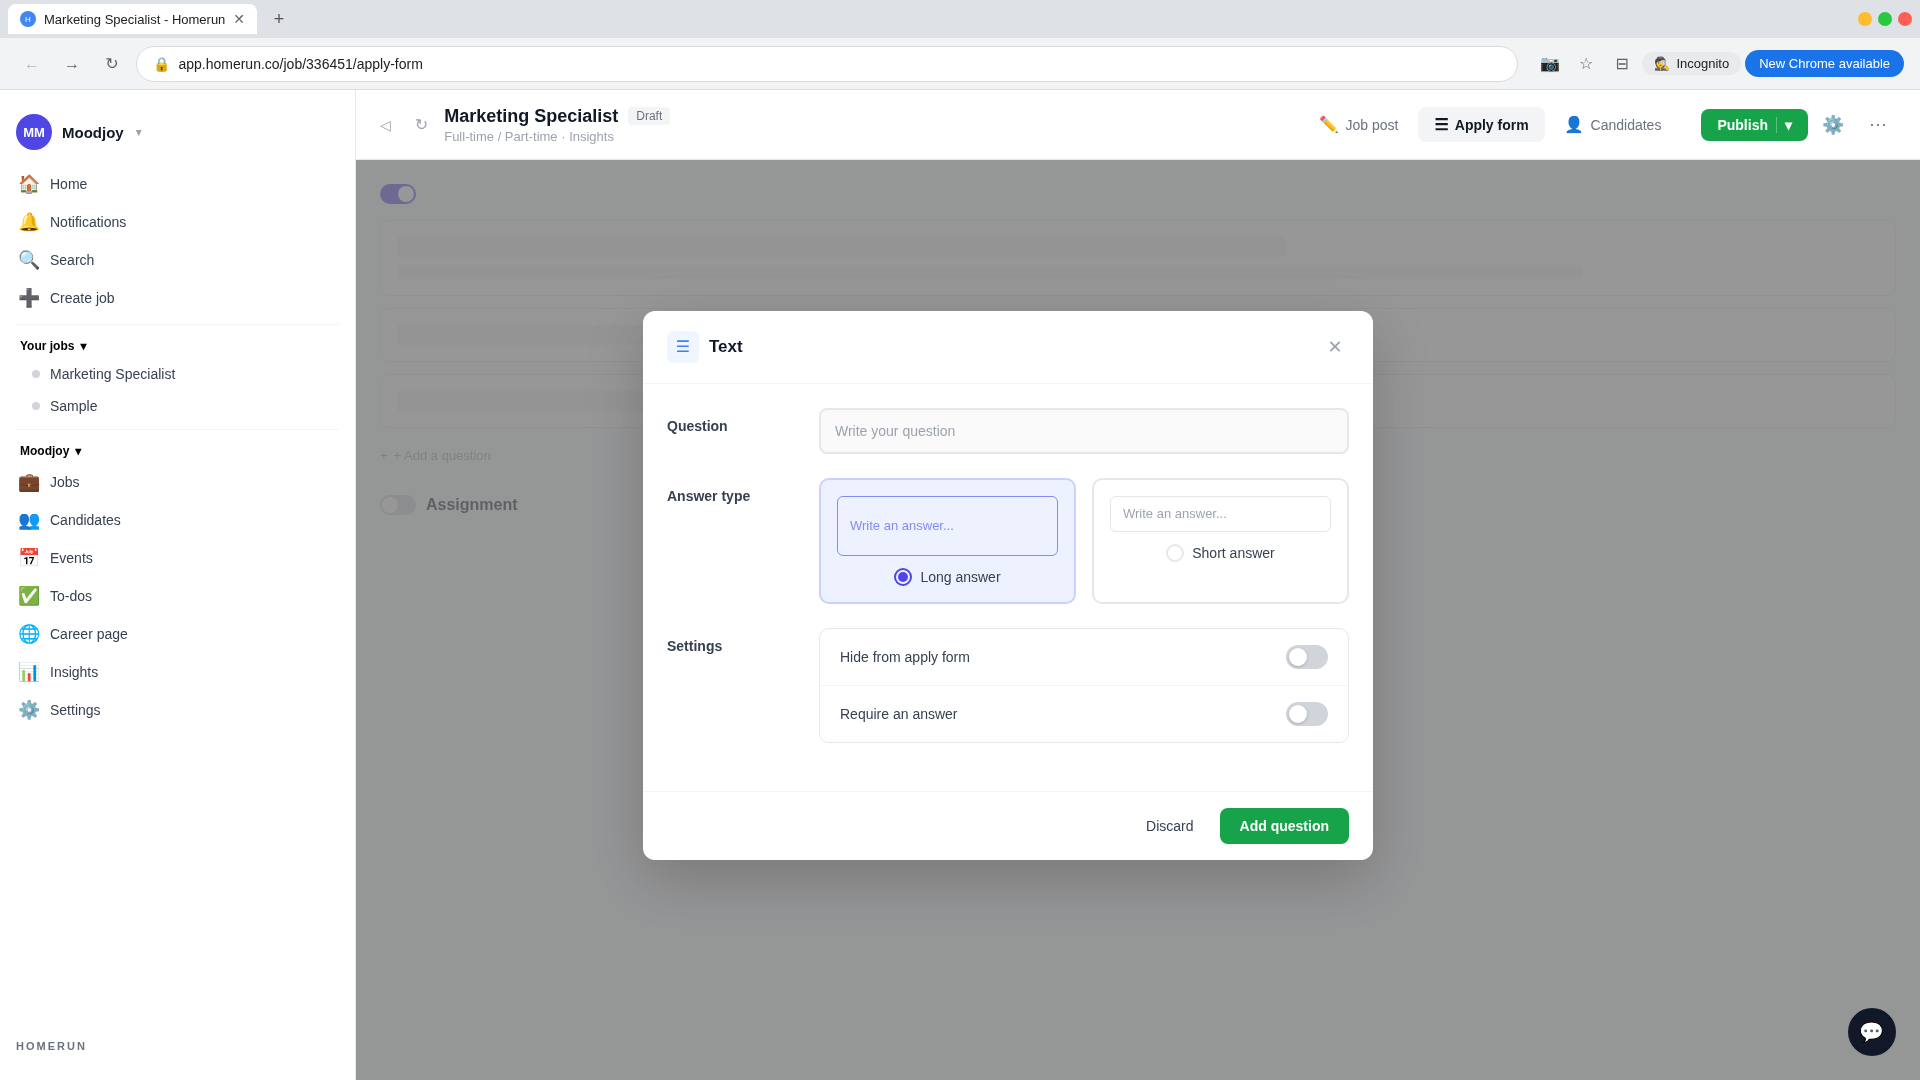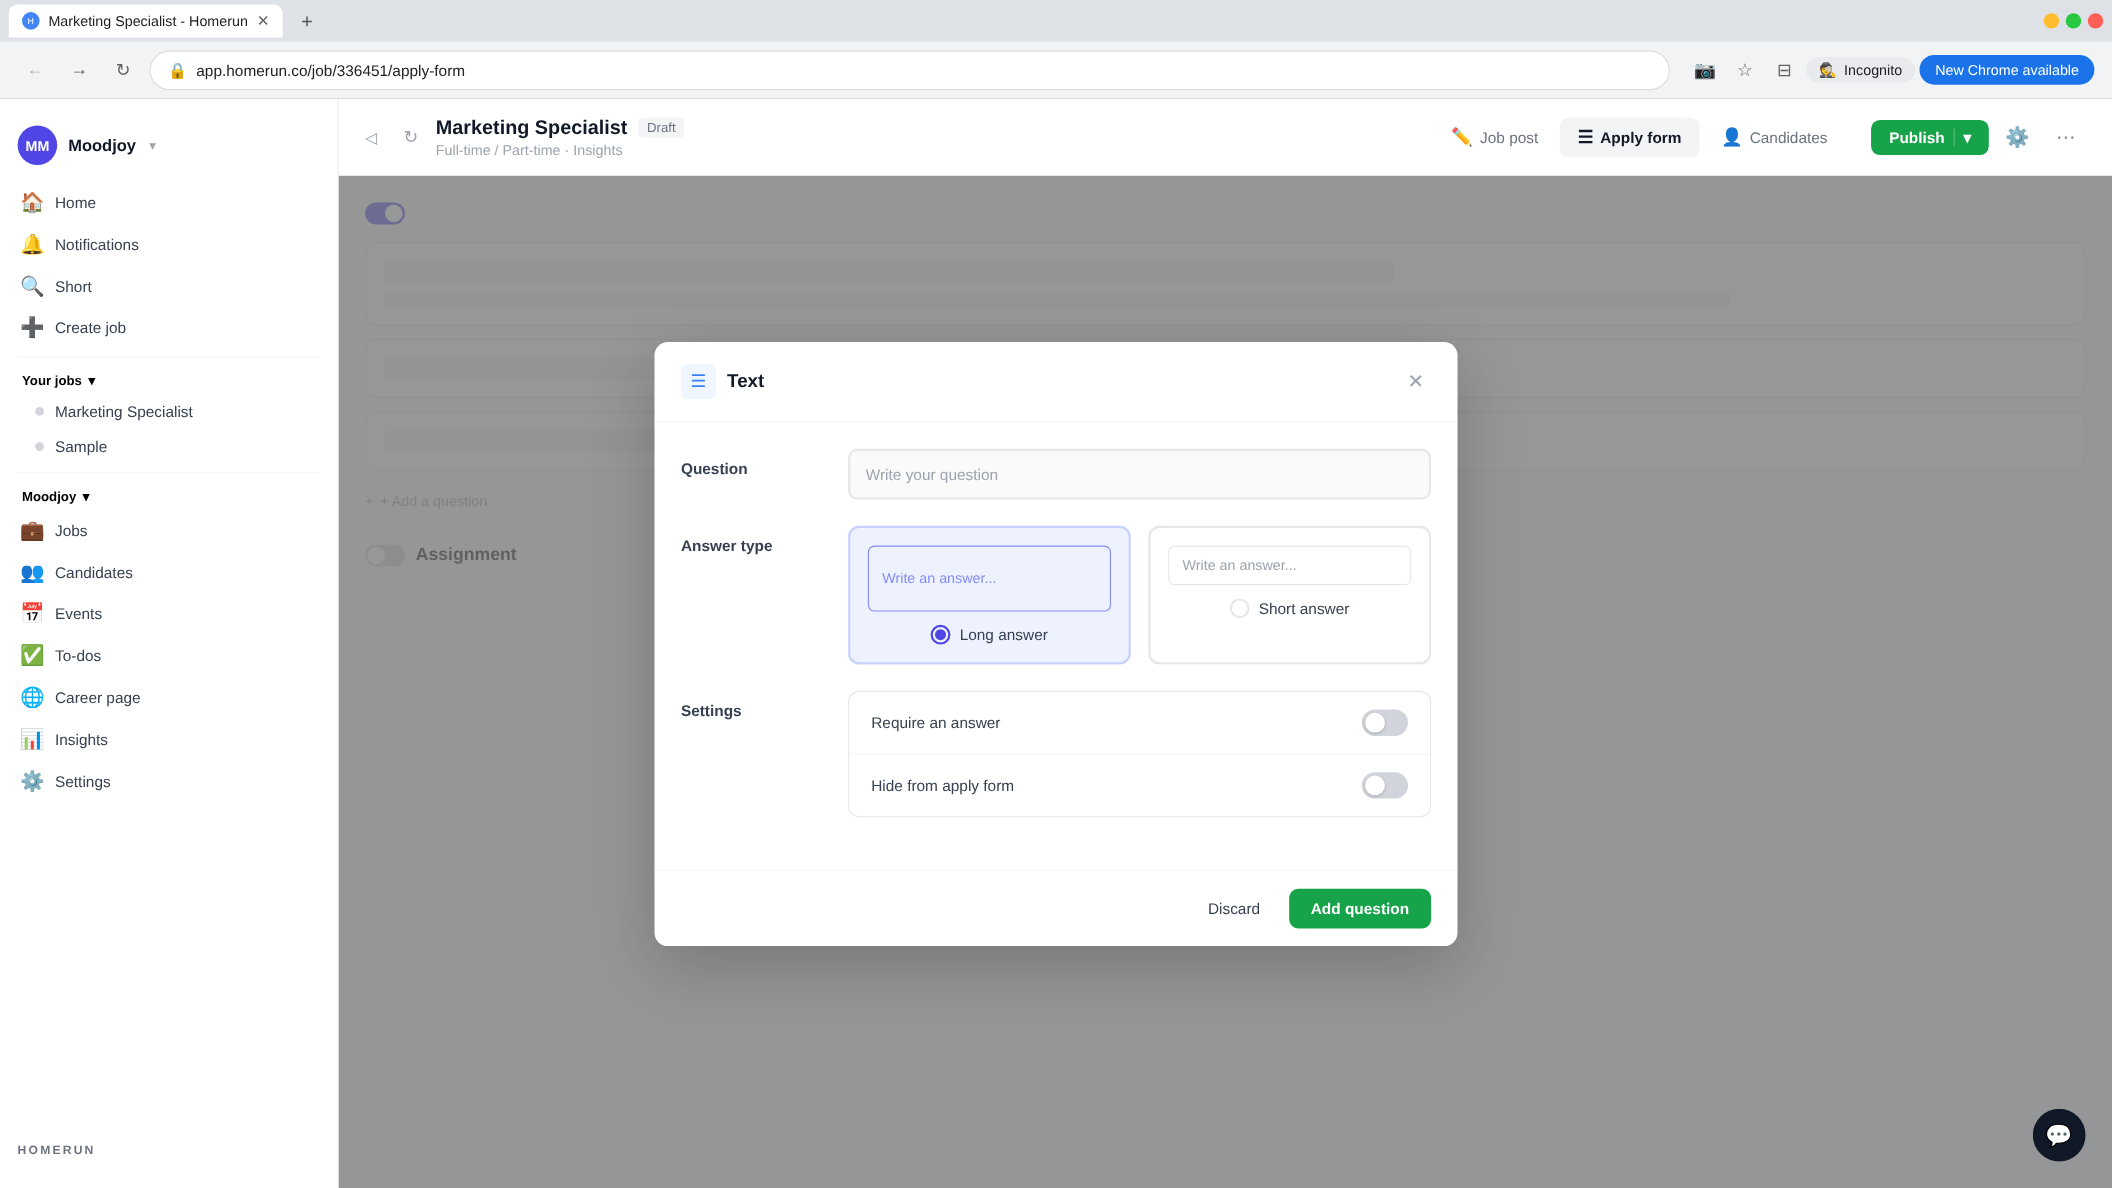--- a/index.html
+++ b/index.html
@@ -27,21 +27,21 @@
     .address-bar-url { flex: 1; color: #202124; font-size: 14px; }
     .browser-extras { display: flex; align-items: center; gap: 4px; margin-left: 8px; }
     .browser-icon-btn { width: 32px; height: 32px; border-radius: 50%; display: flex; align-items: center; justify-content: center; cursor: pointer; color: #5f6368; font-size: 16px; }
     .new-chrome-btn { background: #1a73e8; color: white; border-radius: 20px; padding: 6px 14px; font-size: 13px; font-weight: 400; cursor: pointer; white-space: nowrap; }
     .incognito-btn { display: flex; align-items: center; gap: 6px; background: #e8eaed; border-radius: 20px; padding: 4px 12px; font-size: 13px; color: #202124; cursor: pointer; }
 
     
     .app-container { display: flex; height: calc(1080px - 90px); }
 
     
-    .sidebar { width: 308px; background: white; border-right: 1px solid #e5e7eb; display: flex; flex-direction: column; padding: 16px 0; flex-shrink: 0; }
+    .sidebar { width: 356px; background: white; border-right: 1px solid #e5e7eb; display: flex; flex-direction: column; padding: 16px 0; flex-shrink: 0; }
     .sidebar-header { padding: 8px 16px; display: flex; align-items: center; gap: 10px; margin-bottom: 8px; }
     .avatar { width: 36px; height: 36px; background: #4f46e5; border-radius: 50%; display: flex; align-items: center; justify-content: center; color: white; font-size: 13px; font-weight: 600; flex-shrink: 0; }
     .sidebar-brand { font-size: 15px; font-weight: 600; color: #111827; }
     .sidebar-brand-chevron { color: #9ca3af; font-size: 12px; margin-left: 2px; }
     .sidebar-nav { display: flex; flex-direction: column; gap: 2px; padding: 0 8px; }
     .sidebar-item { display: flex; align-items: center; gap: 10px; padding: 8px 12px; border-radius: 8px; cursor: pointer; color: #374151; font-size: 14px; }
     .sidebar-item .icon { width: 20px; height: 20px; display: flex; align-items: center; justify-content: center; color: #6b7280; font-size: 18px; }
     .sidebar-divider { height: 1px; background: #f3f4f6; margin: 8px 16px; }
     .sidebar-section-label { padding: 6px 20px; font-size: 12px; color: #000000; font-weight: 600; display: flex; align-items: center; gap: 6px; cursor: pointer; }
     .sidebar-sub-item { display: flex; align-items: center; gap: 10px; padding: 7px 12px 7px 24px; border-radius: 8px; cursor: pointer; color: #374151; font-size: 14px; }
@@ -170,21 +170,21 @@
       <div class="sidebar-item">
         <span class="icon">🏠</span>
         <span>Home</span>
       </div>
       <div class="sidebar-item">
         <span class="icon">🔔</span>
         <span>Notifications</span>
       </div>
       <div class="sidebar-item">
         <span class="icon">🔍</span>
-        <span>Short</span>
+        <span>Search</span>
       </div>
       <div class="sidebar-item">
         <span class="icon">➕</span>
         <span>Create job</span>
       </div>
     </div>
 
     <div class="sidebar-divider"></div>
 
     <div class="sidebar-section-label">
@@ -357,27 +357,27 @@
 
                 </div>
               </div>
             </div>
 
             <div class="form-row">
               <div class="form-label">Settings</div>
               <div class="form-field">
                 <div class="settings-box">
                   <div class="settings-row">
-                    <span class="settings-row-label">Require an answer</span>
+                    <span class="settings-row-label">Hide from apply form</span>
                     <div class="toggle">
                       <div class="toggle-knob"></div>
                     </div>
                   </div>
                   <div class="settings-row">
-                    <span class="settings-row-label">Hide from apply form</span>
+                    <span class="settings-row-label">Require an answer</span>
                     <div class="toggle">
                       <div class="toggle-knob"></div>
                     </div>
                   </div>
                 </div>
               </div>
             </div>
 
           </div>
 

